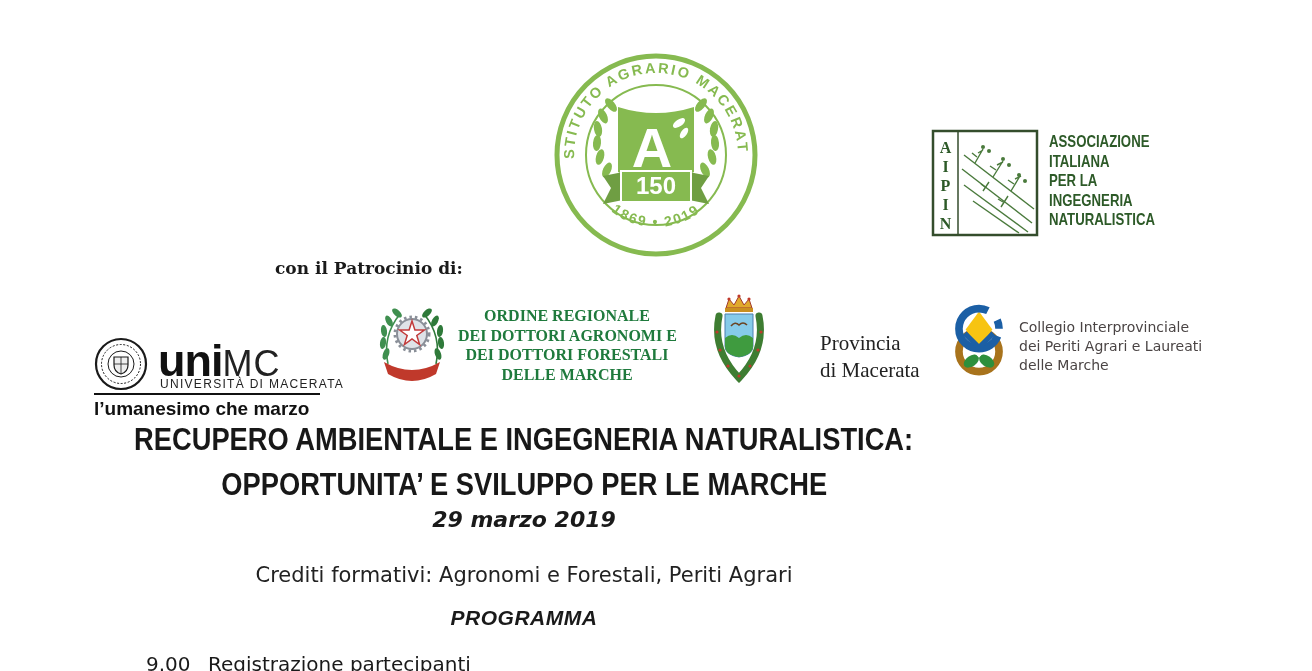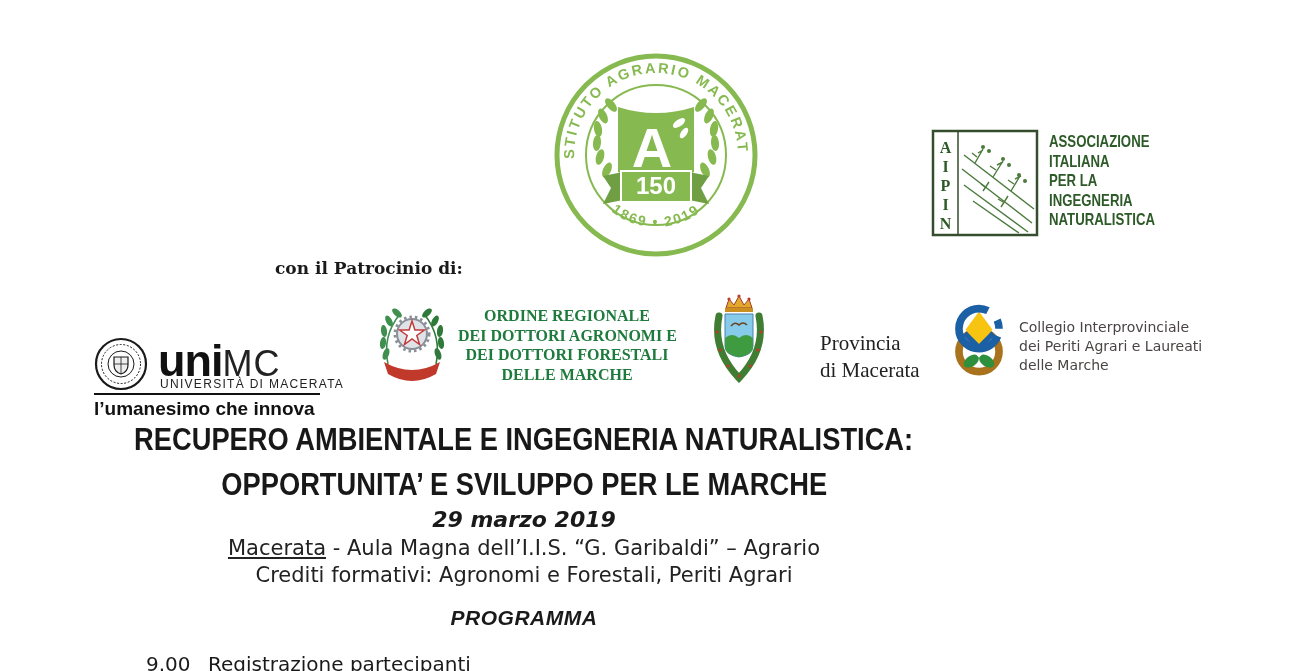--- a/index.html
+++ b/index.html
@@ -158,21 +158,21 @@
       <circle cx="27" cy="27" r="13" fill="none" stroke="#1a1a1a" stroke-width="1"></circle>
       <path d="M 20,20 h 14 v 8 q 0,7 -7,9 q -7,-2 -7,-9 Z" fill="#eeeeee" stroke="#1a1a1a" stroke-width="1.2"></path>
       <line x1="27" y1="20" x2="27" y2="37" stroke="#1a1a1a" stroke-width="0.8"></line>
       <line x1="20" y1="27" x2="34" y2="27" stroke="#1a1a1a" stroke-width="0.8"></line>
     </svg>
     <div id="unimc-wordmark">
       <span class="uni-bold">uni</span><span class="uni-light">MC</span>
     </div>
     <div id="unimc-subtitle">UNIVERSITÀ DI MACERATA</div>
     <div id="unimc-rule"></div>
-    <div id="unimc-tagline">l’umanesimo che innova</div>
+    <div id="unimc-tagline">l’umanesimo che marzo</div>
   </div>
 
   <div id="ordine" class="abs">
     <svg viewBox="0 0 76 86">
       <path d="M 14,66 Q 8,38 26,16" stroke="#3f8f4f" stroke-width="1.6" fill="none"></path>
       <path d="M 62,66 Q 68,38 50,16" stroke="#2f7a3a" stroke-width="1.6" fill="none"></path>
       <g fill="#3f8f4f">
         <ellipse cx="12" cy="56" rx="3" ry="6" transform="rotate(20 12 56)"></ellipse>
         <ellipse cx="9" cy="45" rx="3" ry="6" transform="rotate(8 9 45)"></ellipse>
         <ellipse cx="10" cy="33" rx="3" ry="6" transform="rotate(-8 10 33)"></ellipse>
@@ -245,22 +245,19 @@
     </div>
   </div>
 
   <div id="title1" class="abs center-line">
     <span class="title-text">RECUPERO AMBIENTALE E INGEGNERIA NATURALISTICA:</span>
   </div>
   <div id="title2" class="abs center-line">
     <span class="title-text">OPPORTUNITA’ E SVILUPPO PER LE MARCHE</span>
   </div>
   <div id="date-line" class="abs center-line">29 marzo 2019</div>
-  <div id="venue-line" class="abs center-line">
-    <span class="city">Macerata</span><span> - Aula Magna dell’I.I.S. “G. Garibaldi” – Agrario</span>
-  </div>
   <div id="credits-line" class="abs center-line">Crediti formativi: Agronomi e Forestali, Periti Agrari</div>
   <div id="program-heading" class="abs center-line">PROGRAMMA</div>
   <div id="program-first" class="abs">
     <span class="time">9.00</span><span>Registrazione partecipanti</span>
   </div>
 
 </div>
 
 </body></html>

